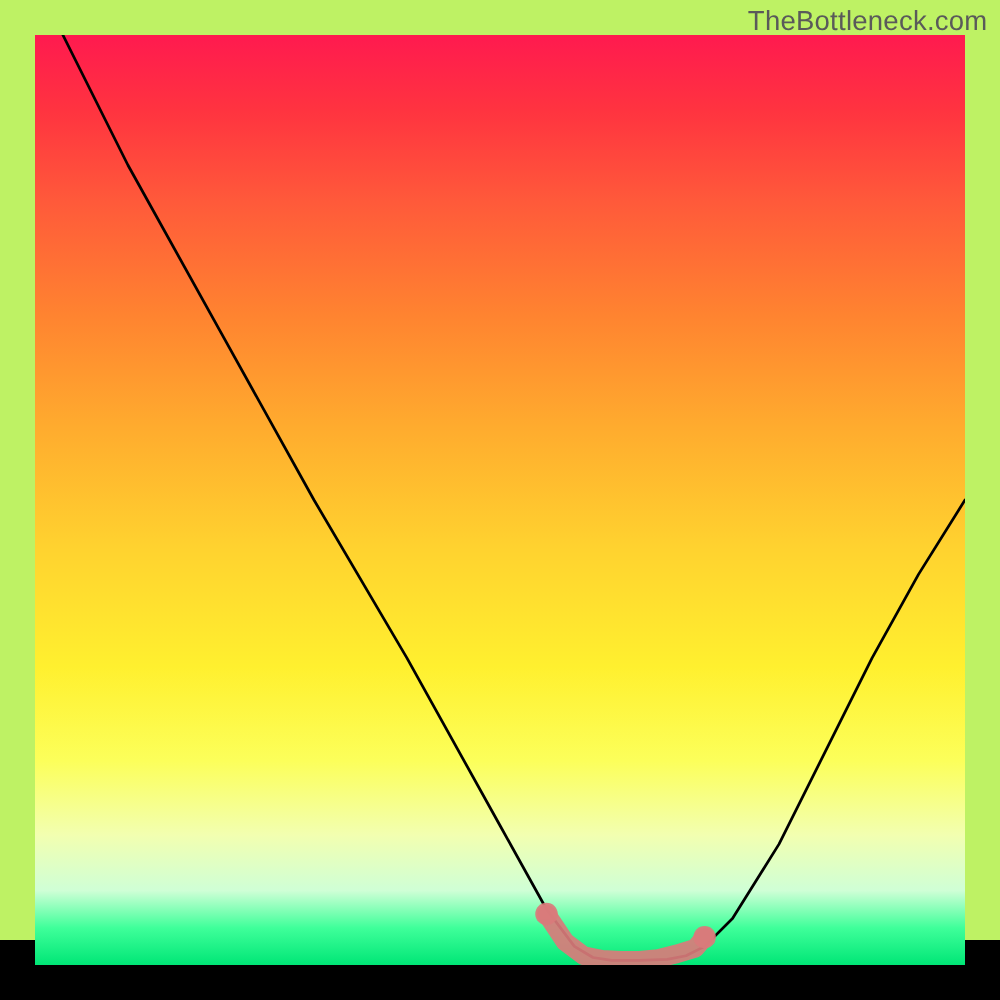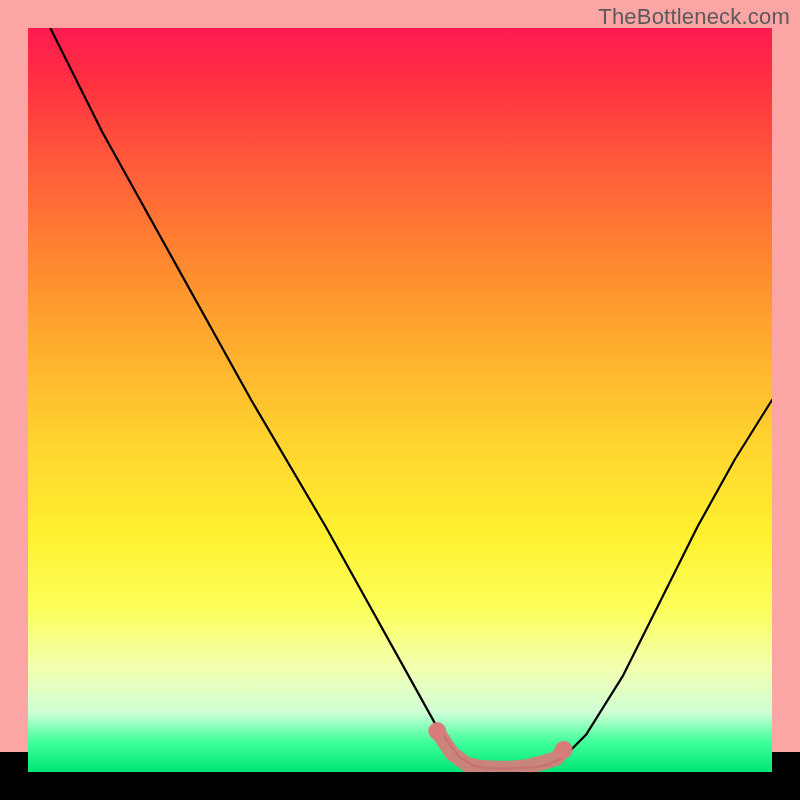--- a/index.html
+++ b/index.html
@@ -8,21 +8,21 @@
     width: 800px;
     height: 800px;
     overflow: hidden;
     background: #000;
     font-family: Arial, Helvetica, sans-serif;
   }
   .frame {
     position: relative;
     width: 800px;
     height: 752px;
-    background: #fca5a5;
+    background: #bef264;
   }
   .plot-area {
     position: absolute;
     left: 28px;
     top: 28px;
     width: 744px;
     height: 744px;
     background: linear-gradient(to bottom,
       #ff1a4f 0%,
       #ff3340 8%,

